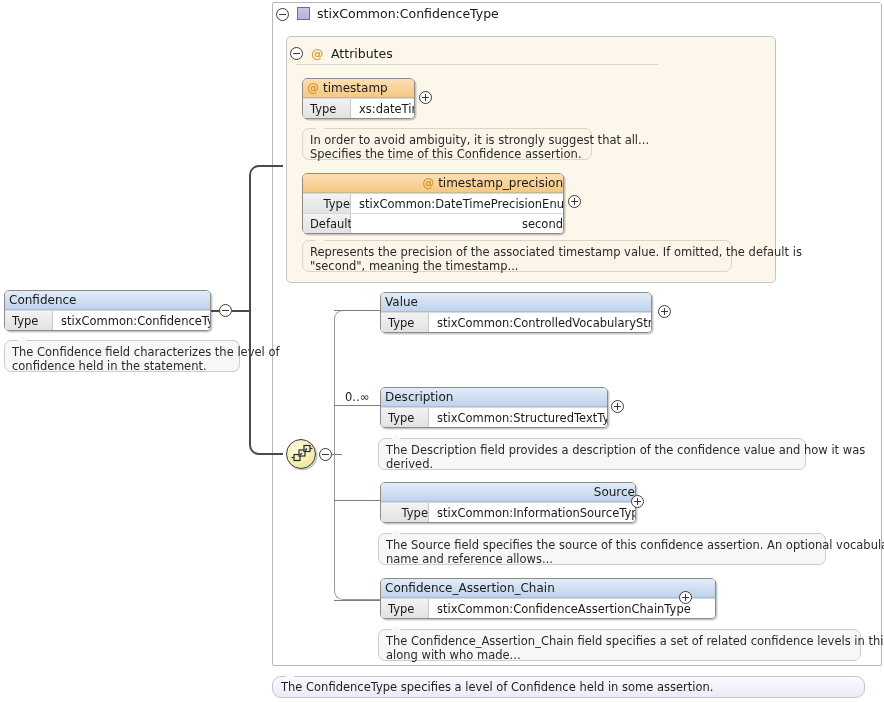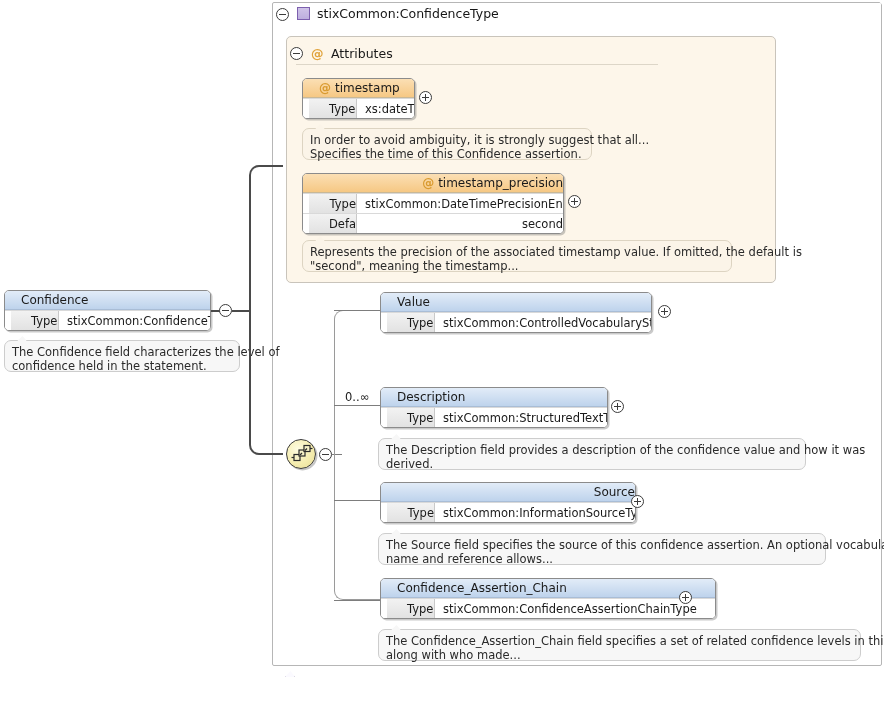--- a/index.html
+++ b/index.html
@@ -99,21 +99,21 @@
     position: absolute;
     border: 1px solid #8b8b8b;
     border-radius: 5px;
     background: #ffffff;
     box-shadow: 1.5px 1.5px 0 rgba(90,90,90,0.32);
     overflow: hidden;
   }
   .node .hdr {
     height: 19px;
     line-height: 19px;
-    padding-left: 16px;
+    padding-left: 4px;
     font-size: 12px;
     color: #1a1a1a;
     white-space: nowrap;
     overflow: hidden;
   }
   .node.attr .hdr {
     background: linear-gradient(180deg,#fbdfb4 0%, #f6c884 100%);
     border-bottom: 1px solid #c9b896;
   }
   .node.attr .hdr .at {
@@ -133,24 +133,23 @@
     background: #ffffff;
   }
   .node .row:first-of-type { border-top: none; }
   .node .row .key {
     width: 48px;
     flex: 0 0 48px;
     background: linear-gradient(180deg,#f2f2f2 0%, #e2e2e2 100%);
     border-right: 1px solid #c9c9c9;
     font-size: 11.5px;
     line-height: 20px;
-    padding-left: 20px;
-    color: #1a1a1a;
-    white-space: nowrap;
-    margin-left: 6px;
+    padding-left: 7px;
+    color: #1a1a1a;
+    white-space: nowrap;
   }
   .node .row .val {
     flex: 1 1 auto;
     font-size: 11.5px;
     line-height: 20px;
     padding-left: 8px;
     color: #1a1a1a;
     white-space: nowrap;
     overflow: hidden;
     background: #ffffff;
@@ -380,17 +379,18 @@
       <div class="val">stixCommon:ConfidenceAssertionChainType</div>
     </div>
   </div>
   <div class="toggle plus" style="left:679px; top:591px;"></div>
   <div class="note" style="left:378px; top:629px; width:483px; height:32px;">
     <span class="notch"></span>
     <span class="ln">The Confidence_Assertion_Chain field specifies a set of related confidence levels in this assertion</span>
     <span class="ln">along with who made...</span>
   </div>
 
+  <div class="docbar">The ConfidenceType specifies a level of Confidence held in some assertion.</div>
   <div style="position:absolute; left:285px; top:671px; width:10px; height:6px;
               background:#fbfaff; border-left:1px solid #c7c2d4; border-right:1px solid #c7c2d4;
               clip-path: polygon(0% 100%, 55% 0%, 100% 100%);"></div>
 
 </div>
 
 </body></html>

